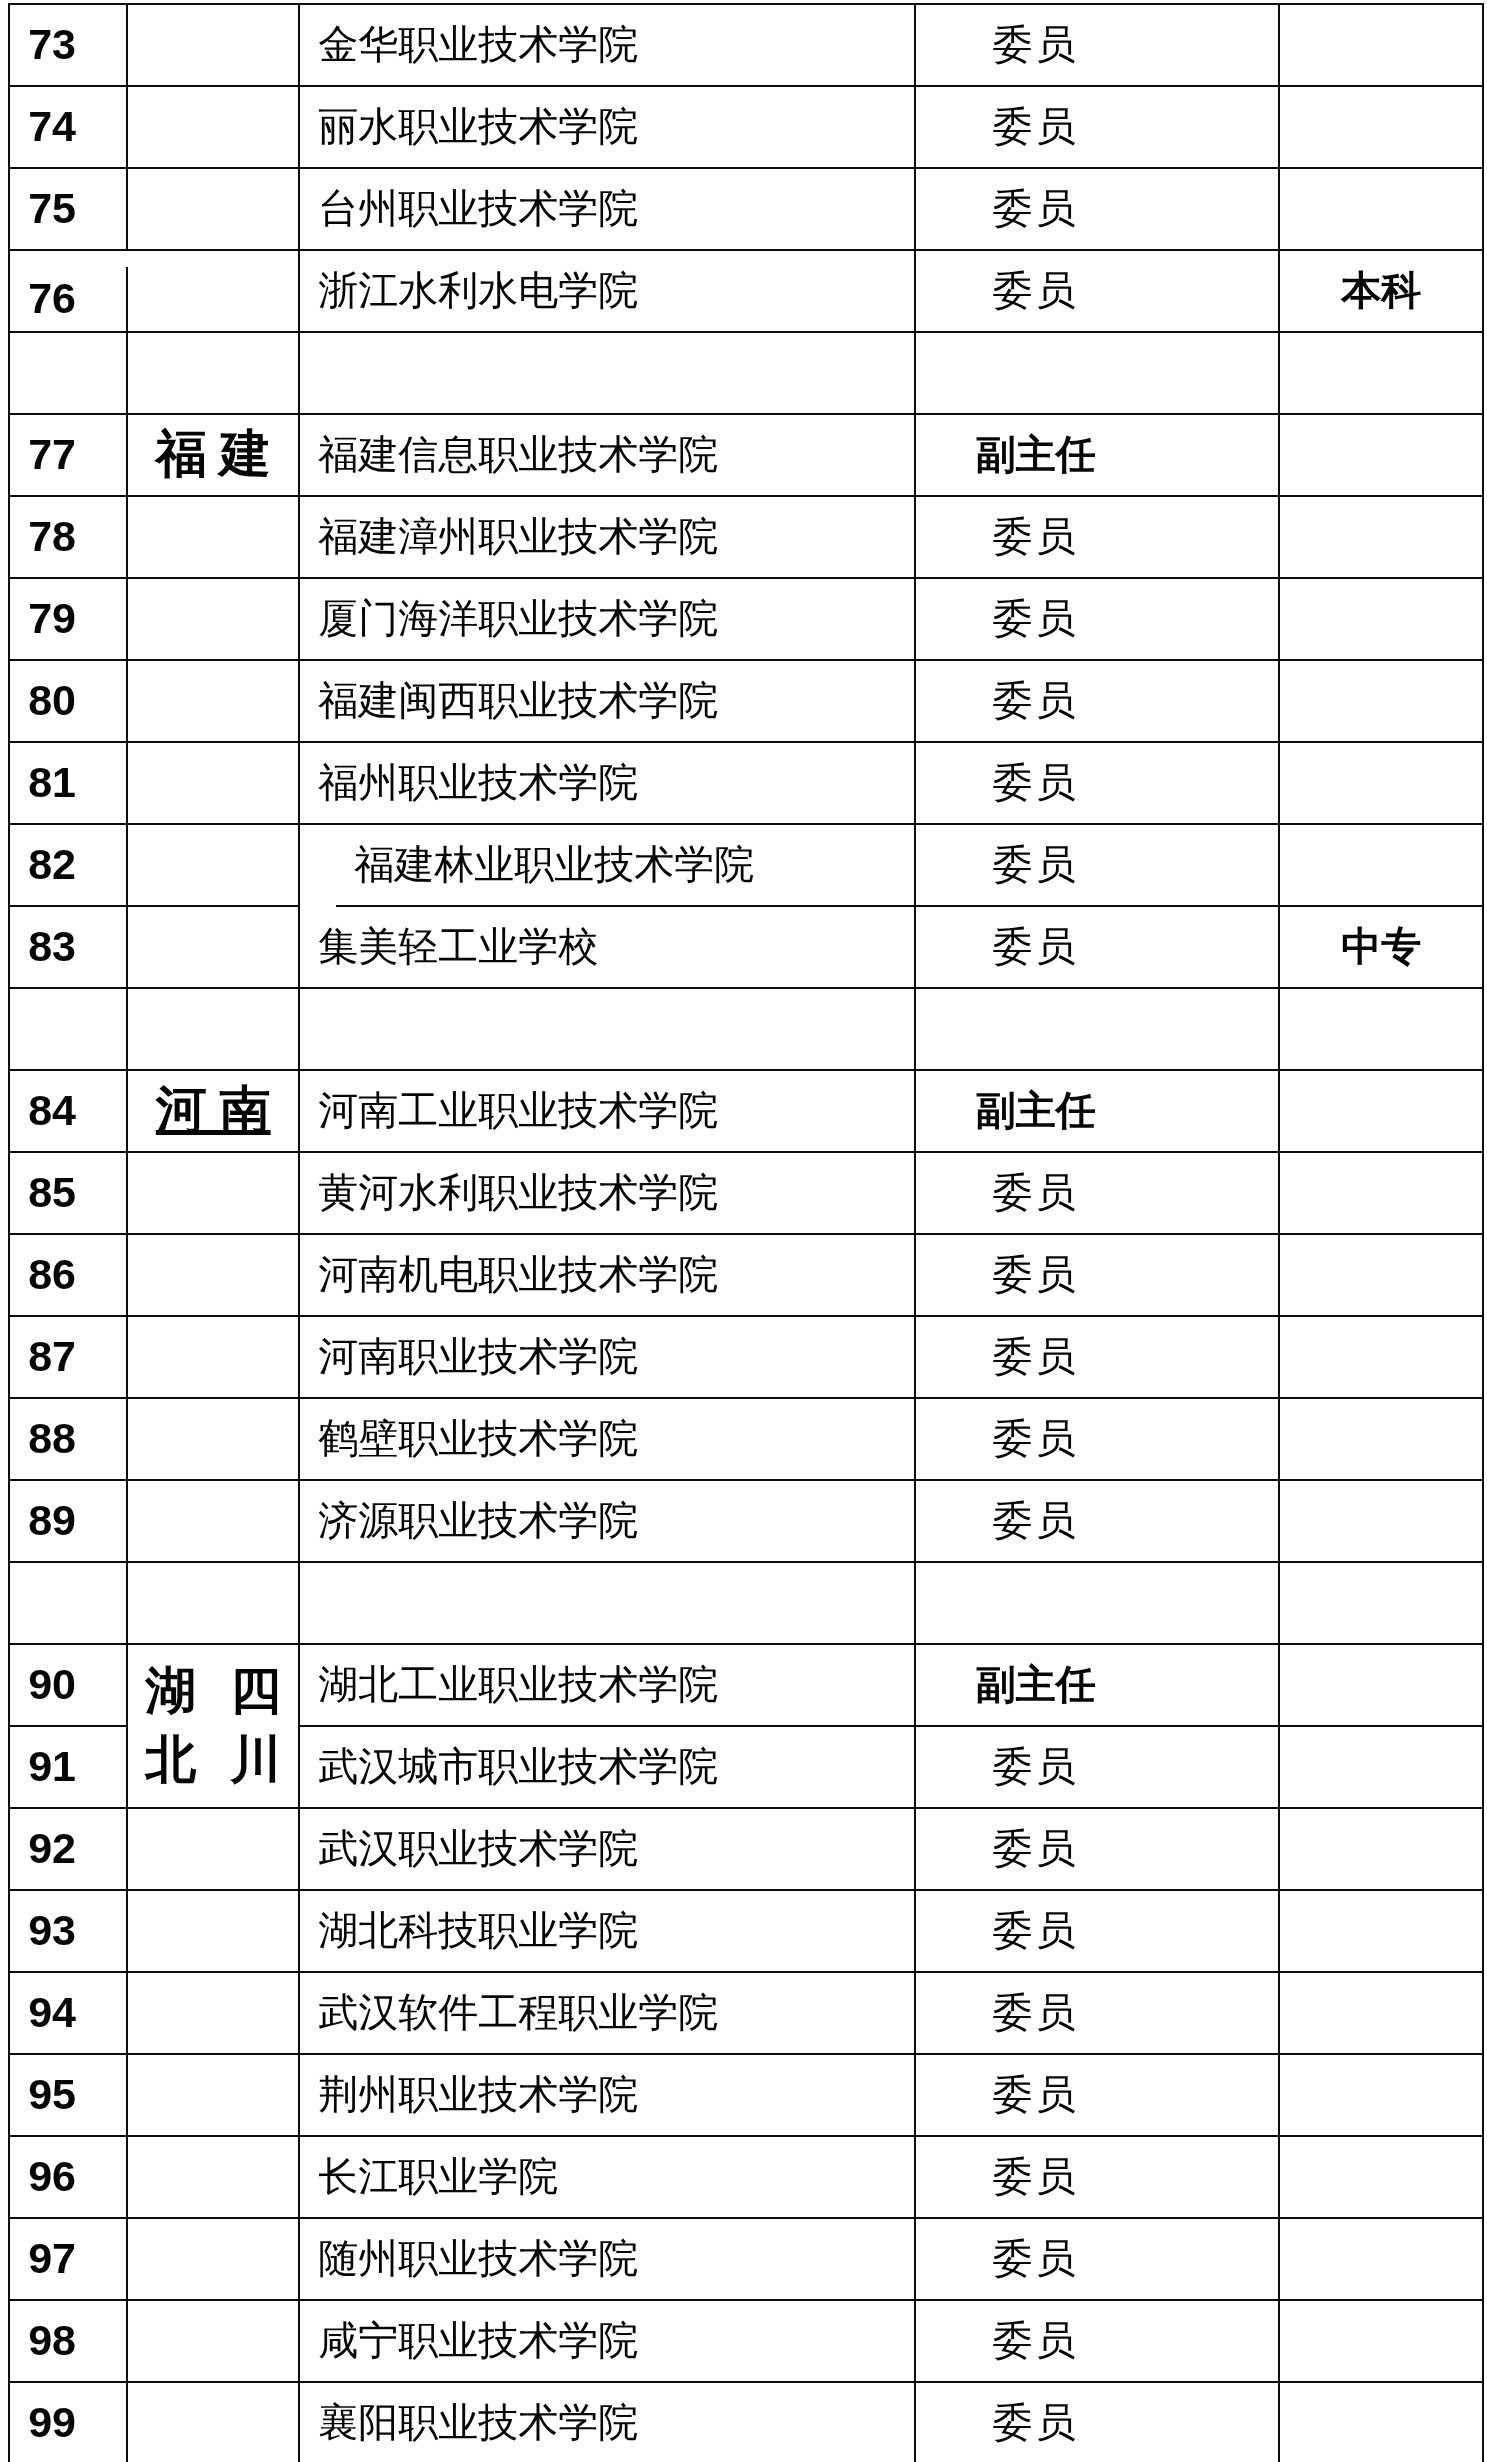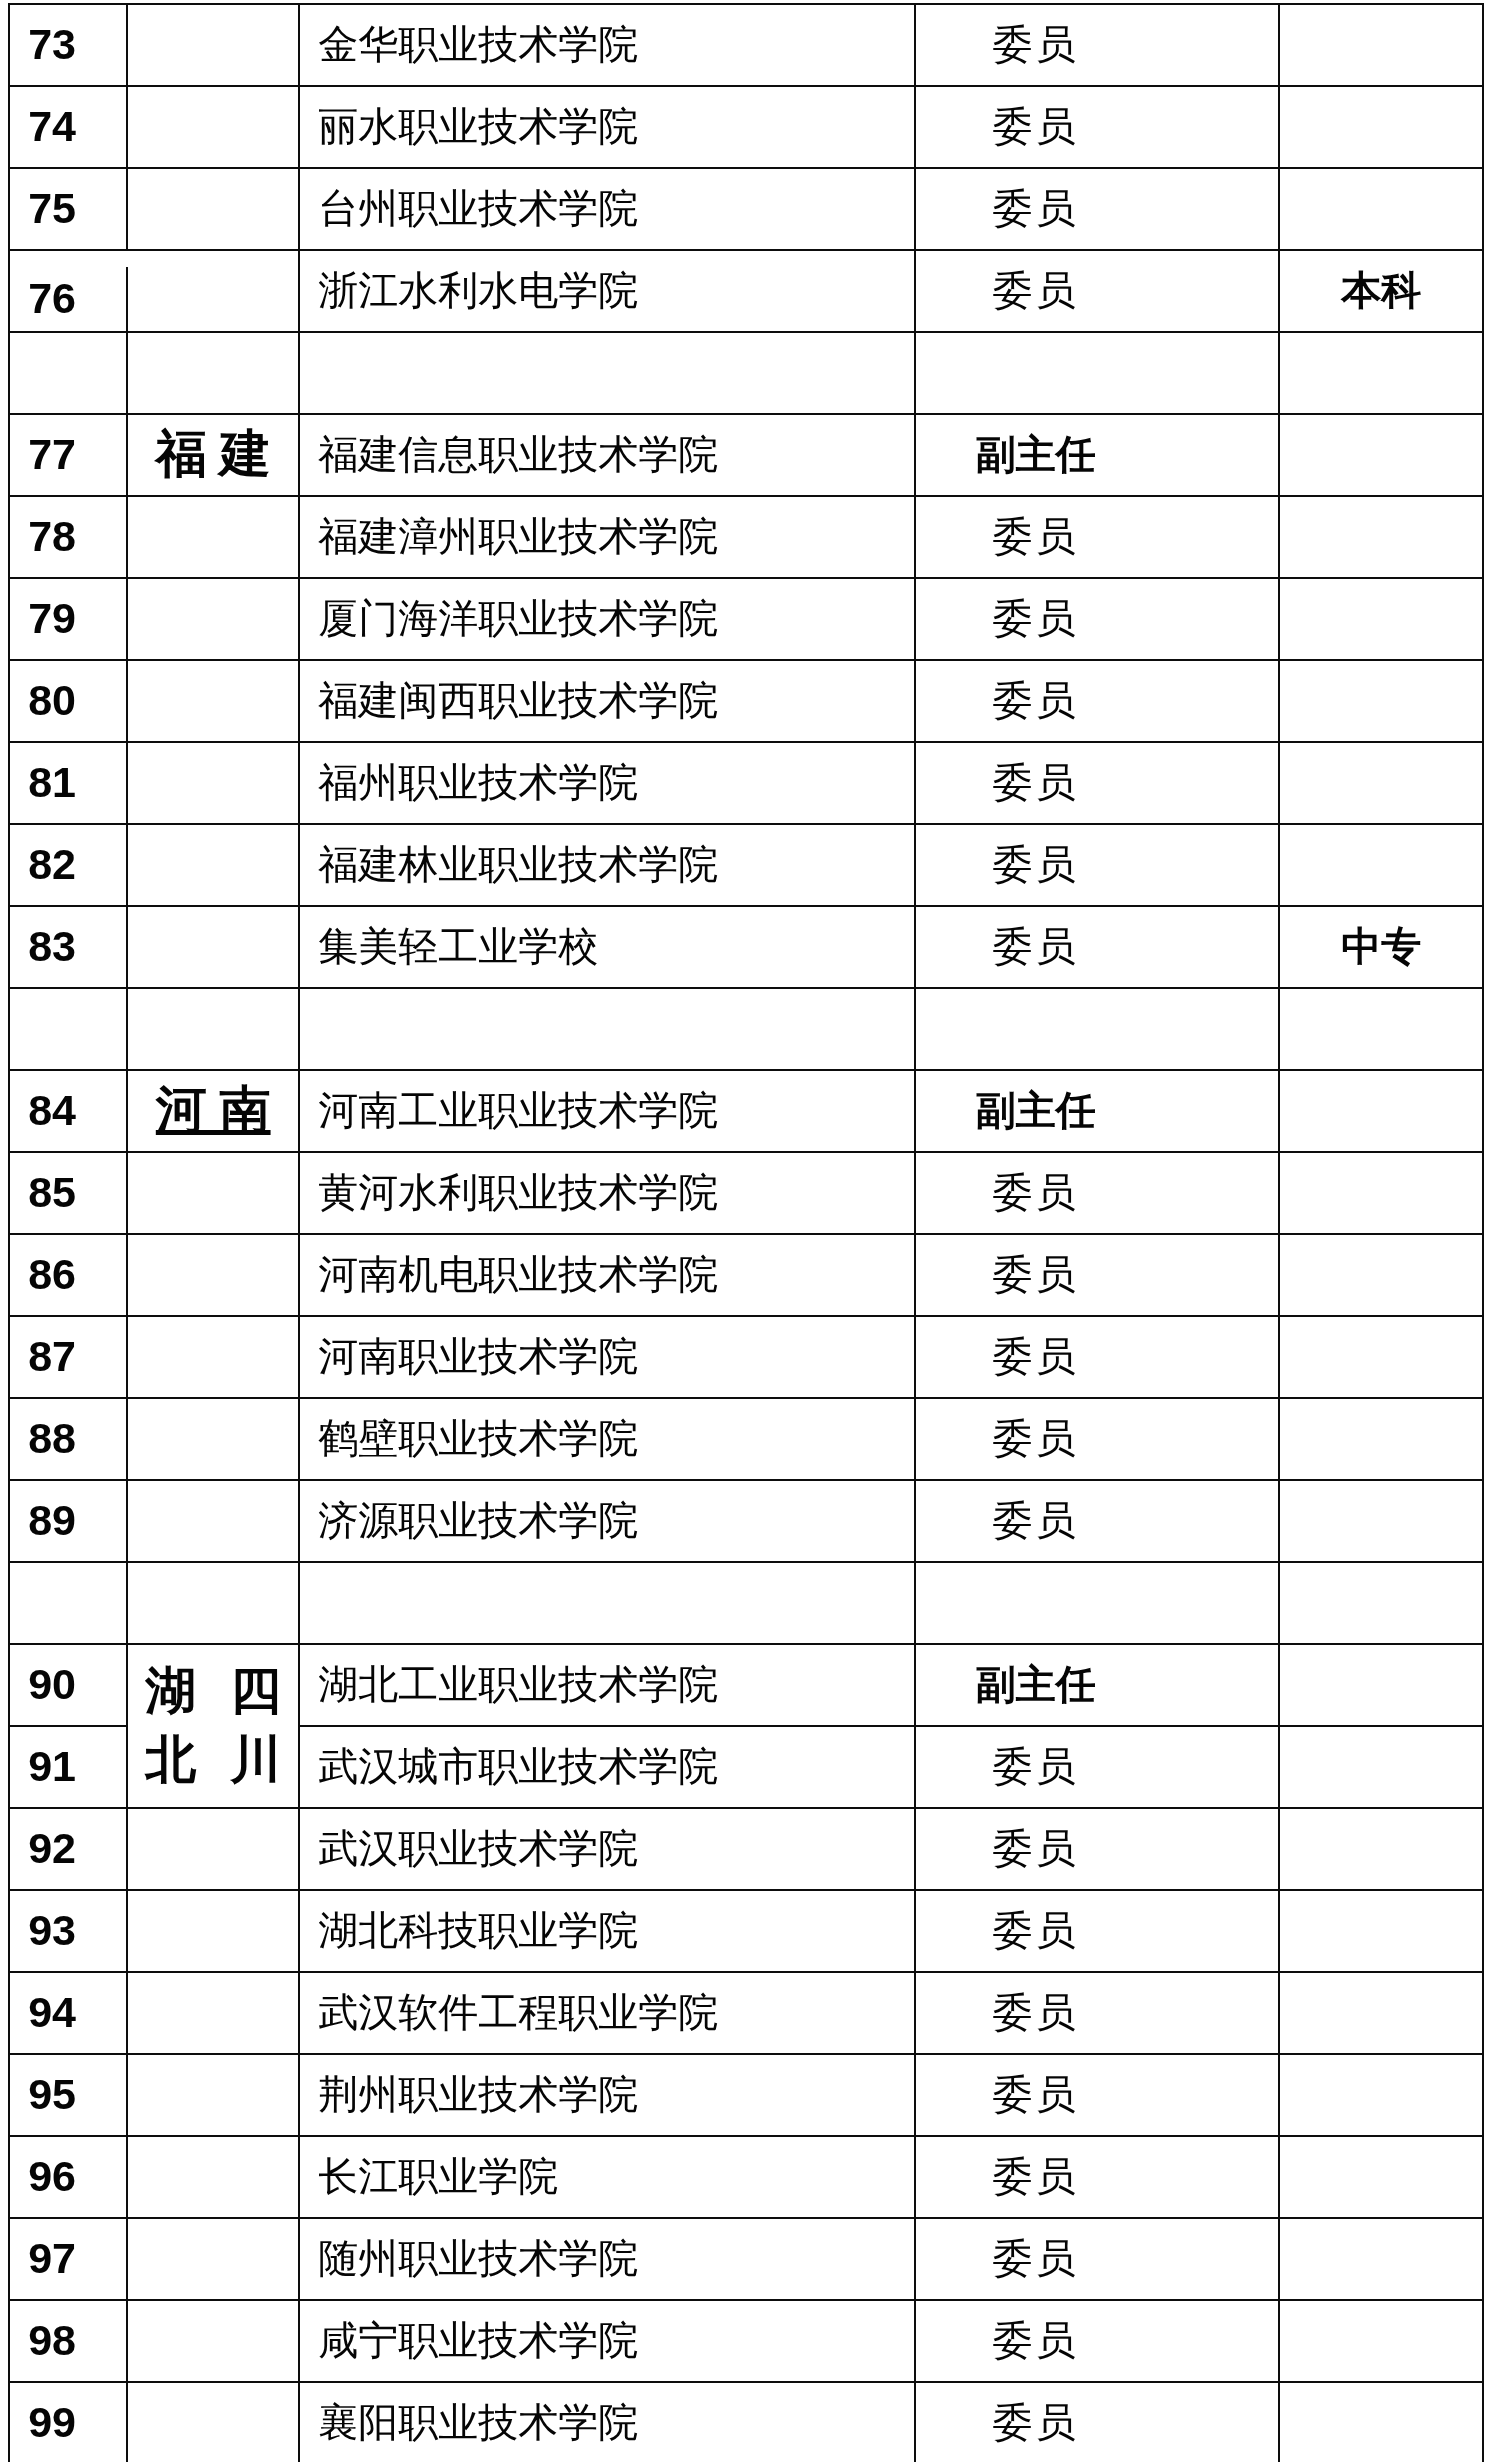--- a/index.html
+++ b/index.html
@@ -129,21 +129,21 @@
     <div class="cell c-institution" style="grid-area: 9 / 3;">福建闽西职业技术学院</div>
     <div class="cell c-role" style="grid-area: 9 / 4;">委员</div>
     <div class="cell c-level" style="grid-area: 9 / 5;"></div>
     <div class="cell c-num" style="grid-area: 10 / 1;">81</div>
     <div class="cell c-province" style="grid-area: 10 / 2;"></div>
     <div class="cell c-institution" style="grid-area: 10 / 3;">福州职业技术学院</div>
     <div class="cell c-role" style="grid-area: 10 / 4;">委员</div>
     <div class="cell c-level" style="grid-area: 10 / 5;"></div>
     <div class="cell c-num" style="grid-area: 11 / 1;">82</div>
     <div class="cell c-province" style="grid-area: 11 / 2;"></div>
-    <div class="cell c-institution" style="grid-area: 11 / 3;">福建林业职业技术学院</div>
+    <div class="cell c-institution" style="grid-area: 11 / 3; margin-left: 36px;">福建林业职业技术学院</div>
     <div class="cell c-role" style="grid-area: 11 / 4;">委员</div>
     <div class="cell c-level" style="grid-area: 11 / 5;"></div>
     <div class="cell c-num" style="grid-area: 12 / 1;">83</div>
     <div class="cell c-province" style="grid-area: 12 / 2;"></div>
     <div class="cell c-institution" style="grid-area: 12 / 3;">集美轻工业学校</div>
     <div class="cell c-role" style="grid-area: 12 / 4;">委员</div>
     <div class="cell c-level" style="grid-area: 12 / 5;">中专</div>
     <div class="cell c-num" style="grid-area: 13 / 1;"></div>
     <div class="cell c-province" style="grid-area: 13 / 2;"></div>
     <div class="cell c-institution" style="grid-area: 13 / 3;"></div>

